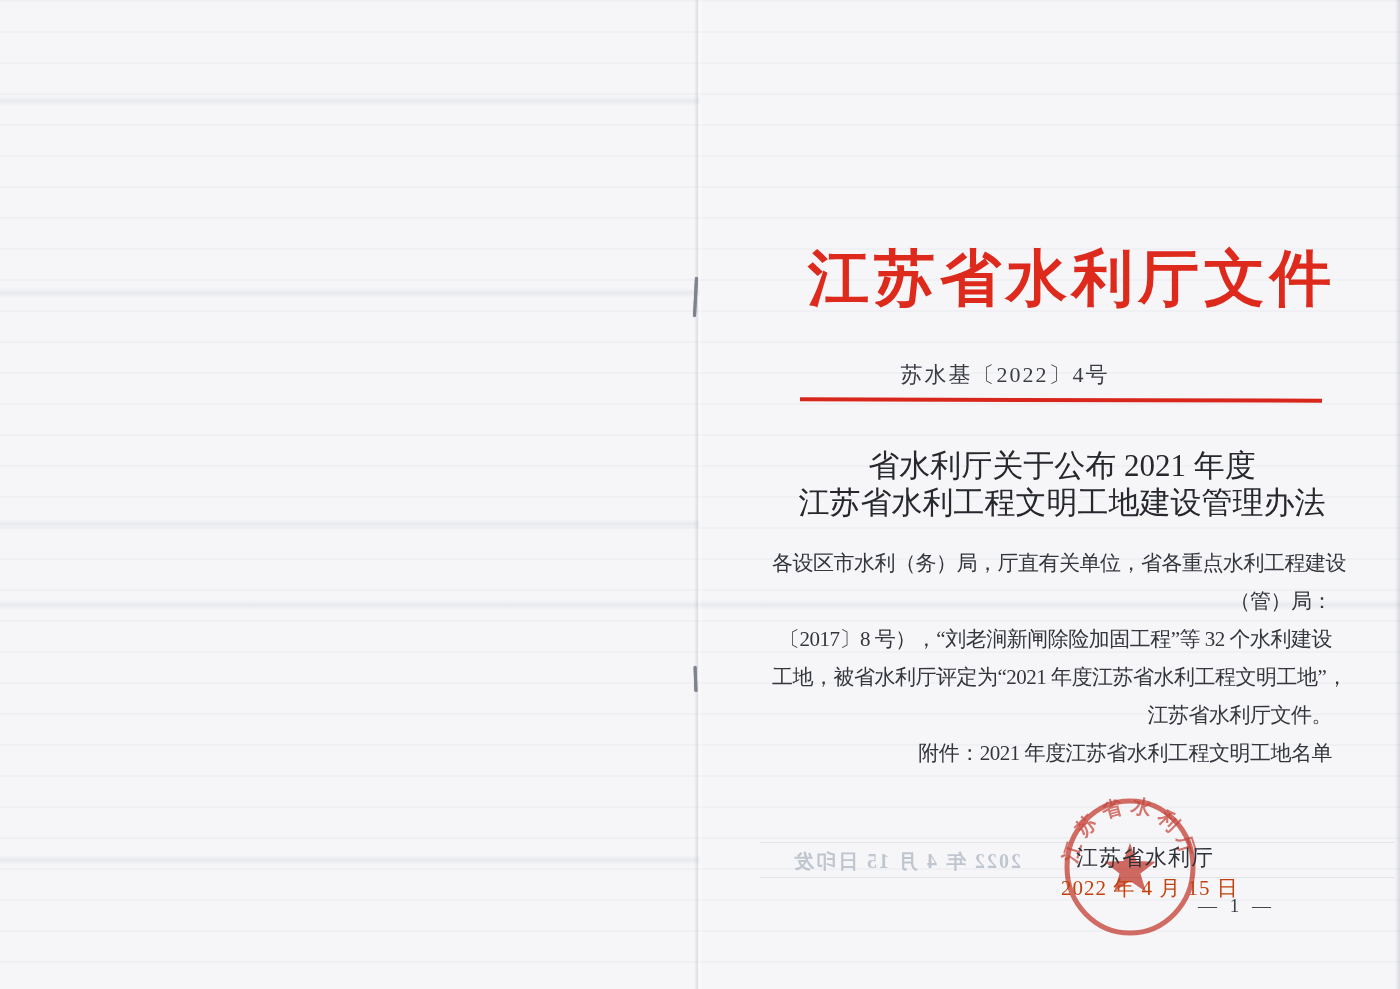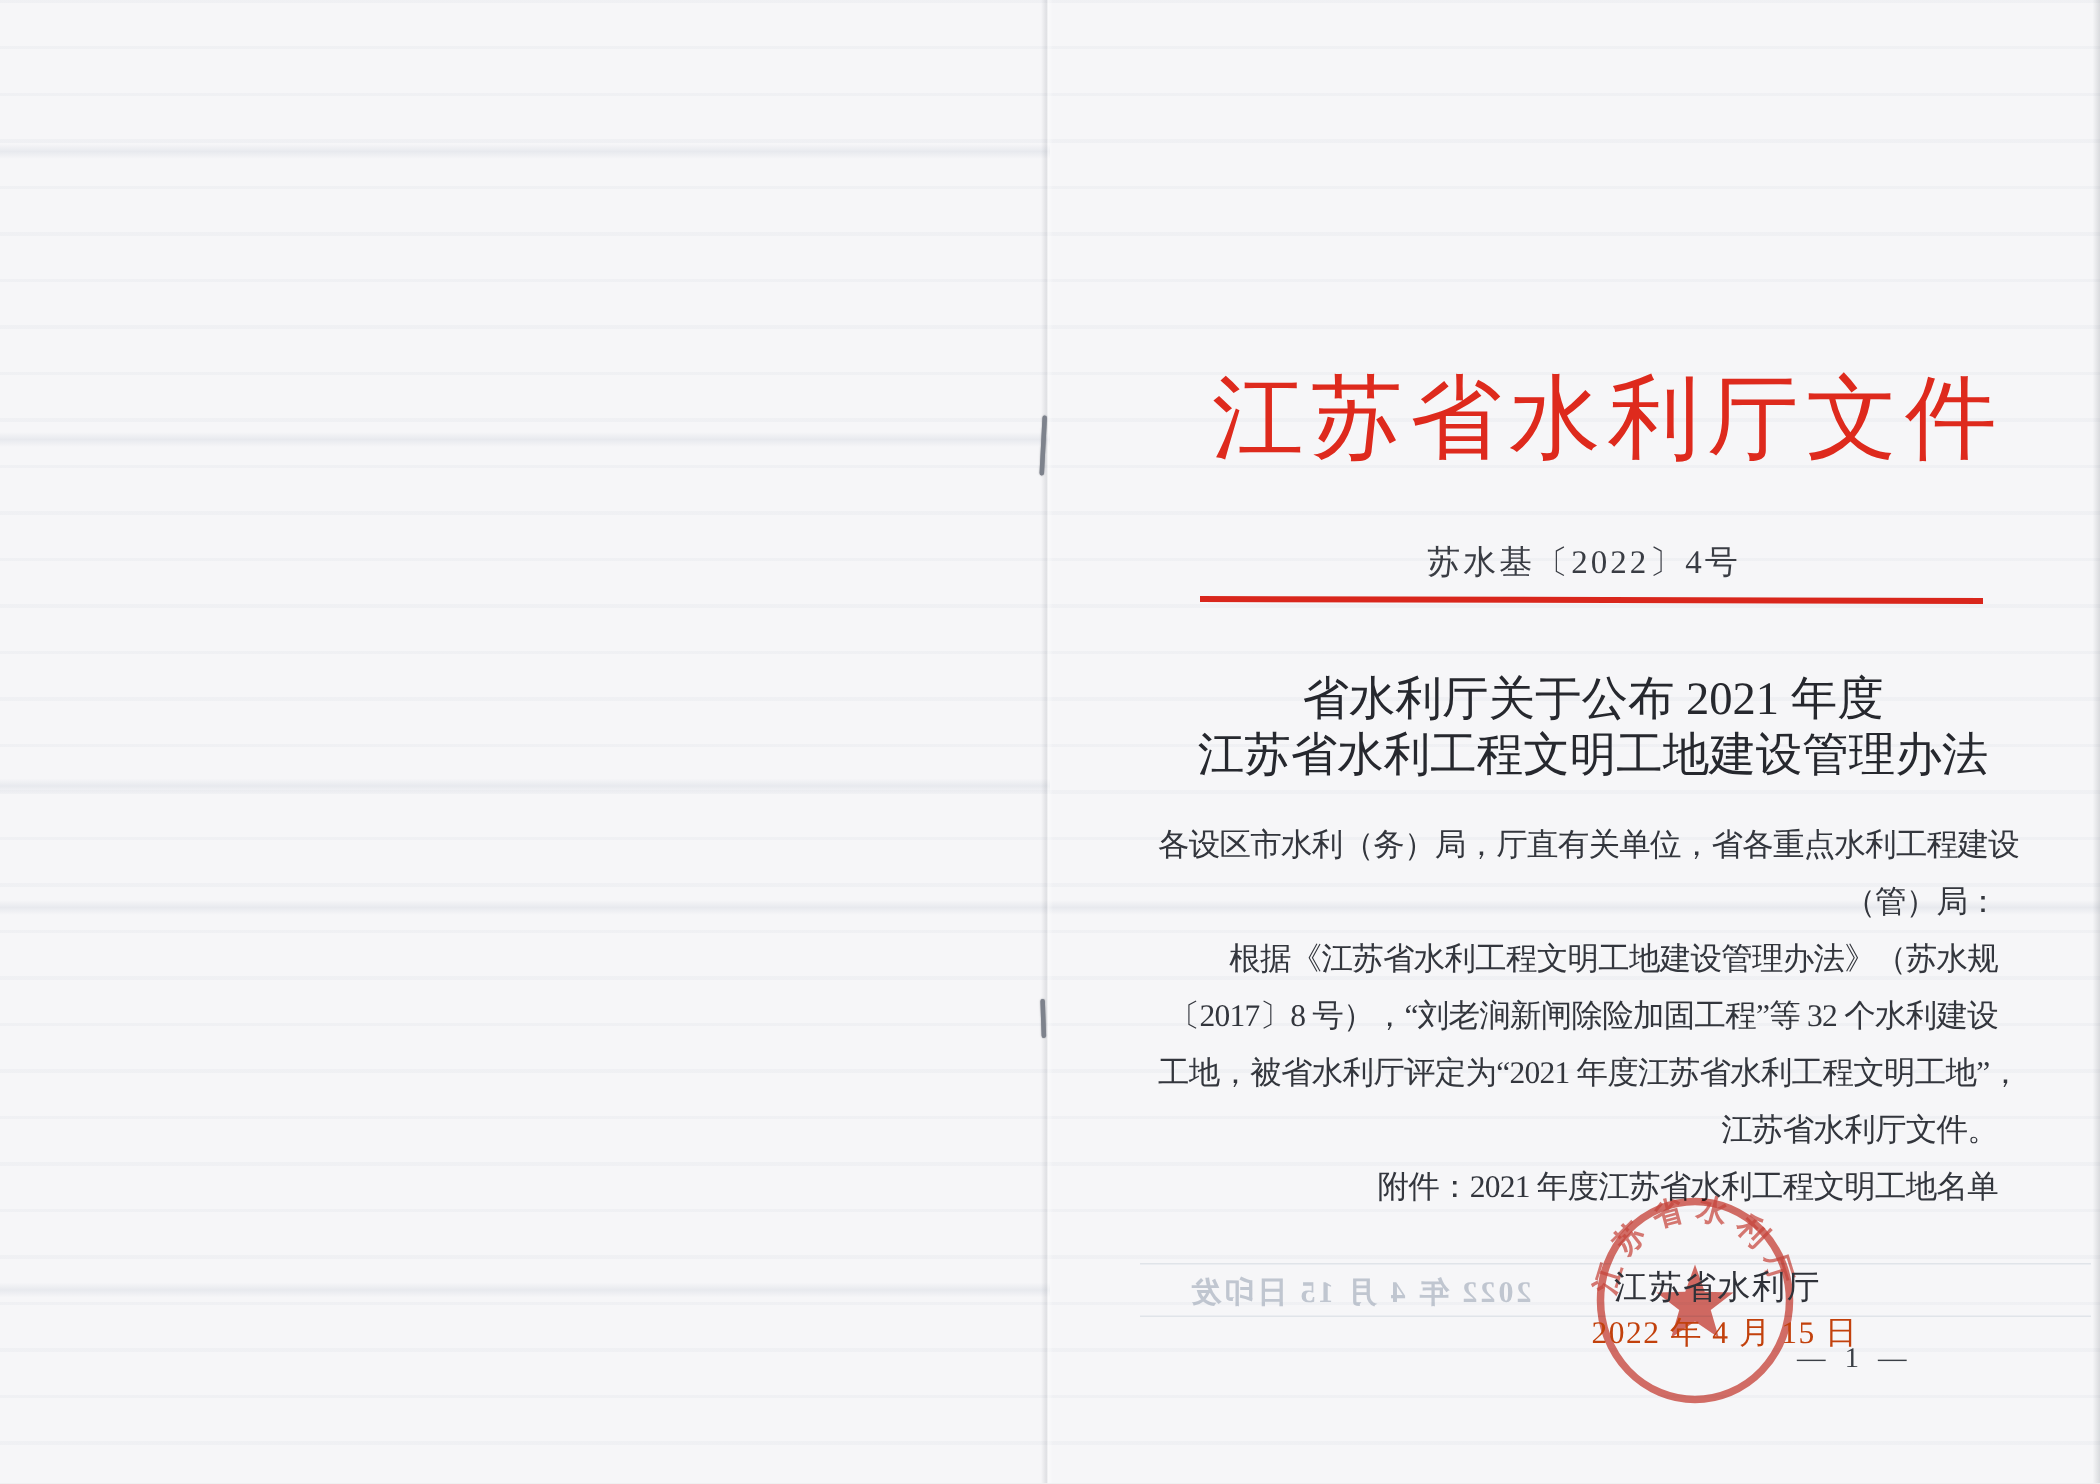--- a/index.html
+++ b/index.html
@@ -30,25 +30,25 @@
   .right-edge {
     position: absolute; top: 0; right: 0; width: 5px; height: 989px;
     background: linear-gradient(90deg, rgba(0,0,0,0), rgba(130,134,142,0.25));
   }
   .staple {
     position: absolute; left: 694px; width: 3px; border-radius: 2px;
     background: #7d828c; box-shadow: 0 0 1px rgba(60,64,72,0.6);
   }
   .header-title {
     position: absolute; left: 806px; top: 238px; width: 532px;
-    color: #de2a1d; font-size: 61px; font-weight: 400;
+    color: #de2a1d; font-size: 61px; font-weight: 700;
     letter-spacing: 5px; text-align: center; white-space: nowrap;
   }
   .doc-number {
-    position: absolute; left: 906px; top: 360px; width: 300px;
+    position: absolute; left: 855px; top: 360px; width: 300px;
     color: #3a3d44; font-size: 22px; letter-spacing: 2px; text-align: center; white-space: nowrap;
   }
   .red-rule {
     position: absolute; left: 800px; top: 398px; width: 522px; height: 4px;
     background: #d9261c; transform: rotate(0.15deg);
   }
   .notice-title {
     position: absolute; left: 782px; top: 447px; width: 560px;
     color: #26282e; font-size: 31px; font-weight: 400;
     line-height: 37px; text-align: center; white-space: nowrap;
@@ -106,21 +106,20 @@
   <div class="red-rule"></div>
 
   <div class="notice-title">
     <div>省水利厅关于公布 2021 年度</div>
     <div>江苏省水利工程文明工地建设管理办法</div>
   </div>
 
   <div class="body-block">
     <div class="body-line">各设区市水利（务）局，厅直有关单位，省各重点水利工程建设</div>
     <div class="body-line">（管）局：</div>
-    <div class="body-line indent">根据《江苏省水利工程文明工地建设管理办法》（苏水规</div>
     <div class="body-line">〔2017〕8 号），“刘老涧新闸除险加固工程”等 32 个水利建设</div>
     <div class="body-line">工地，被省水利厅评定为“2021 年度江苏省水利工程文明工地”，</div>
     <div class="body-line">江苏省水利厅文件。</div>
     <div class="body-line indent">附件：2021 年度江苏省水利工程文明工地名单</div>
   </div>
 
   <div class="artifact-line" style="left:760px; top:842px; width:634px"></div>
   <div class="artifact-line" style="left:760px; top:877px; width:634px"></div>
 
   <div class="ghost">2022 年 4 月 15 日印发</div>

